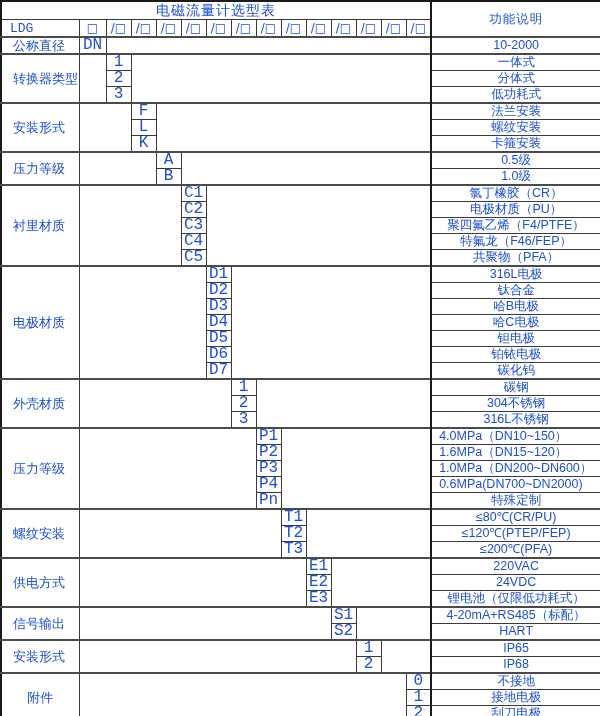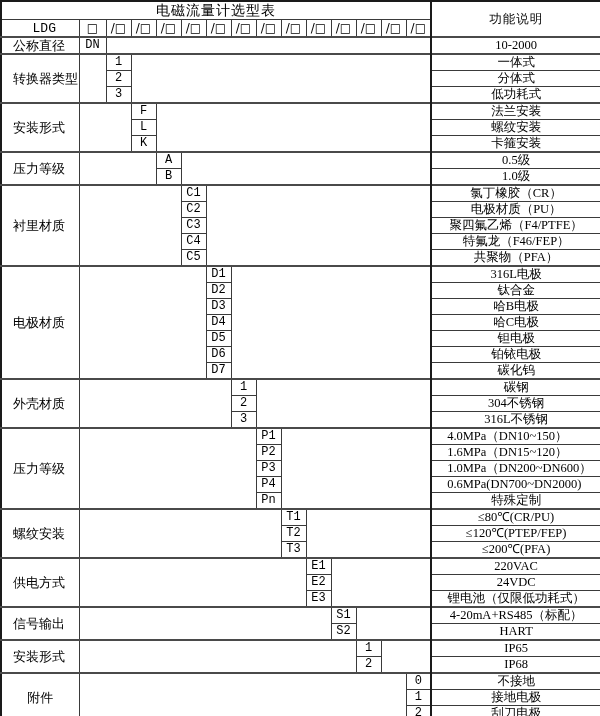--- a/index.html
+++ b/index.html
@@ -1,20 +1,20 @@
 <!DOCTYPE html>
 <html><head>
 <meta charset="utf-8">
 <style>
   html,body{margin:0;padding:0;background:#ffffff;}
   #sheet{
     width:600px;height:716px;
     background:#ffffff;
     font-family:"Liberation Sans","DejaVu Sans",sans-serif;
-    color:#000000;
+    color:#1d4ed8;
     overflow:hidden;
   }
   table{
     width:600px;height:716px;
     border-collapse:collapse;
     table-layout:fixed;
     border:2px solid #1a1a1a;
   }
   td{
     border:1px solid #3a3a3a;
@@ -29,27 +29,27 @@
   .title-cell{
     font-size:14px;
     letter-spacing:1px;
     height:17px;
   }
   .func-hdr{
     font-size:14px;
     letter-spacing:1px;
   }
   .model-row td{height:16px;}
-  .model-cell{text-align:center;padding-left:8px;font-family:"Liberation Mono","DejaVu Sans Mono",monospace;}
+  .model-cell{text-align:left;padding-left:8px;font-family:"Liberation Mono","DejaVu Sans Mono",monospace;}
   .box-cell{font-size:12px;font-family:"DejaVu Sans",sans-serif;}
   .category-label{text-align:left;padding-left:11px;}
   .label-center{text-align:center;padding-left:0;}
-  .code-cell{font-family:"Liberation Mono","DejaVu Sans Mono",monospace;font-size:12px;}
-  .func-cell{font-family:Liberation Serif, serif;font-size:12.5px;border-left:2px solid #1a1a1a;}
-  .func-left{text-align:left;padding-left:15px;}
+  .code-cell{font-family:"Liberation Mono","DejaVu Sans Mono",monospace;font-size:16px;}
+  .func-cell{font-family:Liberation Sans, sans-serif;font-size:12.5px;border-left:2px solid #1a1a1a;}
+  .func-left{text-align:left;padding-left:7px;}
   .blk td{border-top:2px solid #4a4a4a;}
   tr{height:16px;}
 </style>
 </head>
 <body>
 
 <div id="sheet">
   <table>
     <colgroup>
       <col style="width:78px">

